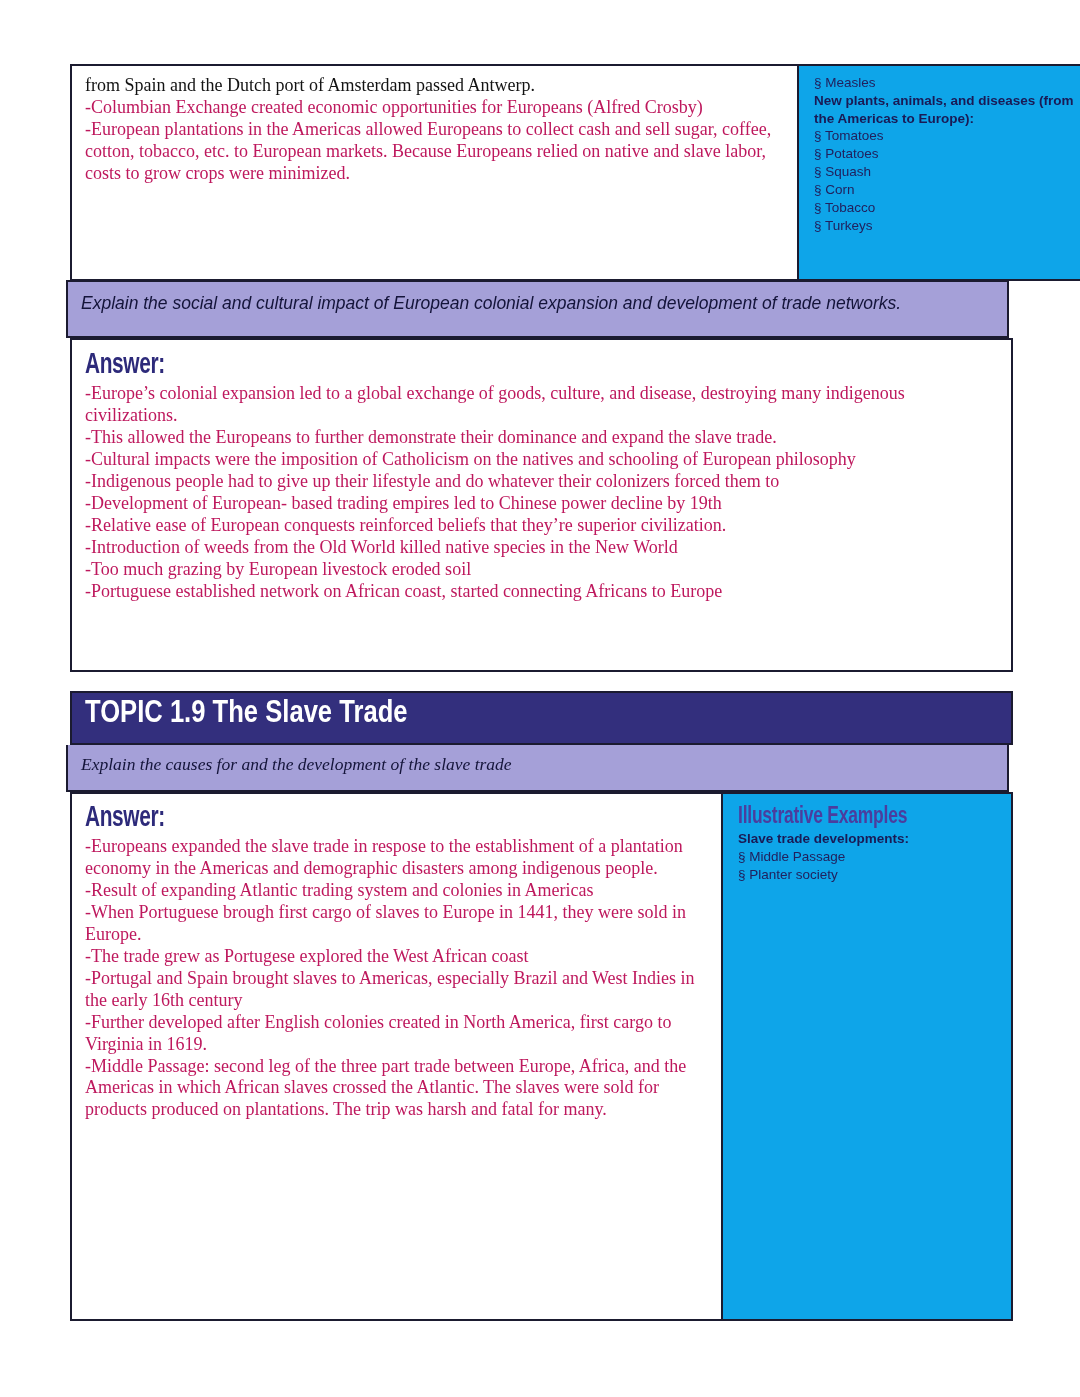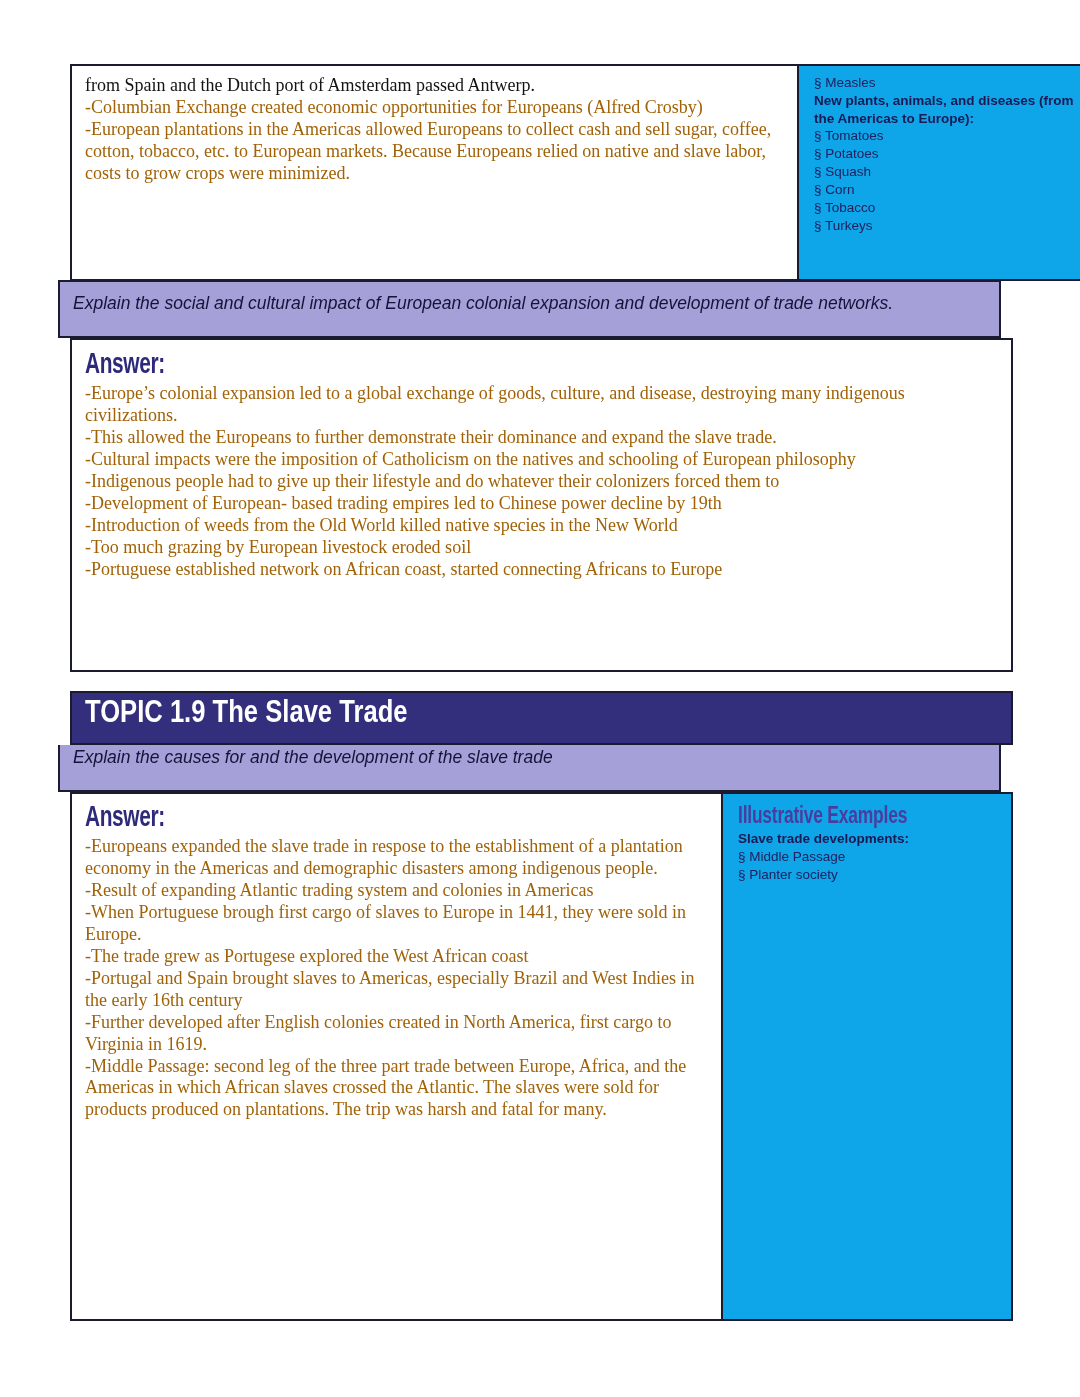--- a/index.html
+++ b/index.html
@@ -28,44 +28,44 @@
     border-left:2px solid #1b1b30;
     padding:8px 12px 0 15px;
     font-family:"Liberation Sans", sans-serif;
     font-size:13.5px; line-height:1.32; color:#21215e;
     box-sizing:border-box;
   }
   .sidebar-heading-bold { font-weight:700; color:#1a1a55; }
 
   
   .prompt-banner {
-    left:58px; width:943px;
+    left:66px; width:943px;
     background:#a5a0d8; border:2px solid #1b1b30;
     font-family:"Liberation Sans", sans-serif;
     font-style:italic; font-size:17.5px; color:#14143a;
     padding:11px 10px 0 13px;
   }
   #banner1 { top:280px; height:58px; }
-  #banner2 { top:745px; height:47px; border-top:none; padding-top:2px; }
+  #banner2 { top:745px; height:47px; border-top:none; padding-top:9px;font-family:Liberation Serif, serif; }
 
   
   #box2 {
     left:70px; top:338px; width:943px; height:334px;
     border:2px solid #1b1b30; background:#ffffff;
     padding:5px 14px 0 13px;
   }
   .answer-heading {
     font-family:"Liberation Sans", sans-serif;
     font-weight:700; font-size:29px; color:#2d2a7a;
     letter-spacing:-0.5px;
     transform:scaleX(0.72); transform-origin:0 50%;
     display:inline-block;
   }
   .answer-heading-row { height:36px; padding-top:2px; }
-  .bullets { font-size:18px; line-height:1.22; color:#a16207; }
+  .bullets { font-size:18px; line-height:1.22; color:#be185d; }
   .bullets div { margin:0; }
 
   
   #topic-header {
     left:70px; top:691px; width:943px; height:54px;
     background:#332f7d; border:2px solid #1b1b30;
     display:flex; padding-left:13px;
     color:#ffffff;
   }
   .topic-title {
@@ -124,20 +124,21 @@
 <div id="box2" class="abs">
   <div class="answer-heading-row">
     <span class="answer-heading">Answer:</span>
   </div>
   <div class="bullets">
       <div>-Europe’s colonial expansion led to a global exchange of goods, culture, and disease, destroying many indigenous civilizations.</div>
       <div>-This allowed the Europeans to further demonstrate their dominance and expand the slave trade.</div>
       <div>-Cultural impacts were the imposition of Catholicism on the natives and schooling of European philosophy</div>
       <div>-Indigenous people had to give up their lifestyle and do whatever their colonizers forced them to</div>
       <div>-Development of European- based trading empires led to Chinese power decline by 19th</div>
+      <div>-Relative ease of European conquests reinforced beliefs that they’re superior civilization.</div>
       <div>-Introduction of weeds from the Old World killed native species in the New World</div>
       <div>-Too much grazing by European livestock eroded soil</div>
       <div>-Portuguese established network on African coast, started connecting Africans to Europe</div>
     </div>
 </div>
 
 <div id="topic-header" class="abs">
   <span class="topic-title">TOPIC 1.9 The Slave Trade</span>
 </div>
 

